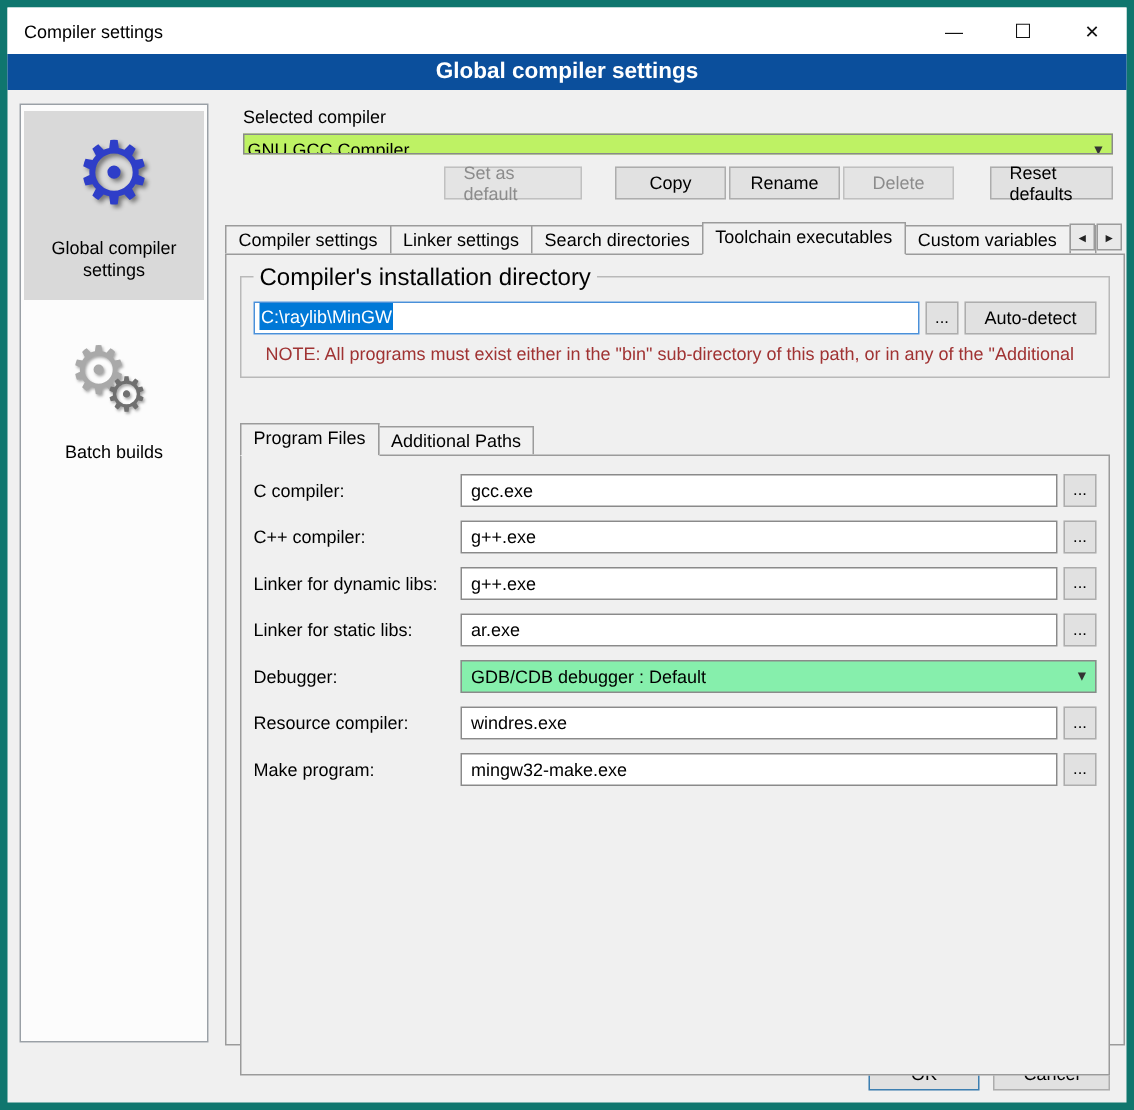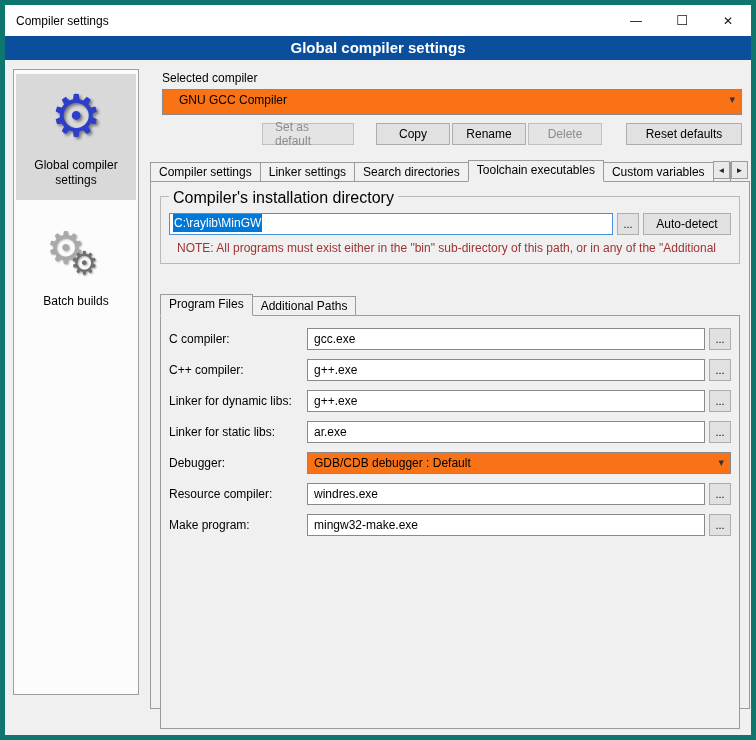--- a/index.html
+++ b/index.html
@@ -23,32 +23,32 @@
   .icon-box{width:64px;height:64px;display:flex;align-items:center;justify-content:center;margin-bottom:10px;position:relative}
   .gear-blue{font-size:58px;line-height:58px;color:#2e3ec8;text-shadow:2px 2px 3px rgba(0,0,0,0.45)}
   .gears-gray{position:relative;width:64px;height:64px}
   .gears-gray .g1{position:absolute;left:2px;top:2px;font-size:44px;color:#a9a9a9;text-shadow:1px 1px 2px rgba(0,0,0,0.35)}
   .gears-gray .g2{position:absolute;left:26px;top:24px;font-size:32px;color:#6f6f6f;text-shadow:1px 1px 2px rgba(0,0,0,0.35)}
   .side-label{line-height:15px}
 
   
   .content{position:absolute;left:145px;top:58px;width:600px}
   .section-label{font-size:12px;margin:8px 0 4px 12px;color:#000}
-  .combo{position:relative;height:26px;background:#f97316;border:1px solid #8a8a8a;font-size:12px;padding:3px 24px 3px 16px;white-space:nowrap;overflow:hidden;cursor:default}
+  .combo{position:relative;height:14px;background:#bef264;border:1px solid #8a8a8a;font-size:12px;padding:3px 24px 3px 2px;white-space:nowrap;overflow:hidden;cursor:default}
   .combo .arrow{position:absolute;right:6px;top:3px;font-size:11px;color:#333}
   .top-combo{margin-left:12px;width:580px}
 
   .btnrow{display:flex;justify-content:flex-end;align-items:flex-start;width:580px;margin:8px 0 0 12px}
   .btn{height:22px;background:#e1e1e1;border:1px solid #adadad;font-size:12px;color:#000;display:flex;align-items:center;justify-content:center;padding:0 12px;cursor:default}
   .btn.disabled{color:#8c8c8c;border-color:#c0c0c0;background:#e4e4e4}
   .btn.w-default{width:92px;margin-right:22px}
   .btn.w-copy{width:74px;margin-right:2px}
   .btn.w-rename{width:74px;margin-right:2px}
   .btn.w-delete{width:74px;margin-right:24px}
-  .btn.w-reset{width:116px}
+  .btn.w-reset{width:82px}
 
   
   .tabstrip{position:relative;display:flex;align-items:flex-end;height:22px;margin-top:14px;padding-right:38px}
   .tab{position:relative;font-size:12px;height:19px;line-height:15px;padding:2px 8px 0;border:1px solid #9b9b9b;border-bottom:none;background:#f1f1f1;margin-right:-1px;white-space:nowrap;cursor:default}
   .tab.active{height:22px;background:#f0f0f0;z-index:3;margin-bottom:-1px;border-bottom:1px solid #f0f0f0}
   .tab.truncated{width:40px;overflow:hidden}
   .tab-arrows{position:absolute;right:2px;bottom:2px;display:flex;z-index:4}
   .arrow-btn{width:17px;height:18px;border:1px solid #9b9b9b;background:#e9e9e9;font-size:8px;display:flex;align-items:center;justify-content:center;margin-left:1px;color:#222;cursor:default}
 
   .tab-panel{position:relative;width:600px;height:528px;border:1px solid #9b9b9b;background:#f0f0f0;z-index:1;padding:2px 9px}
@@ -63,21 +63,21 @@
   .autodetect-btn{width:88px;height:22px;margin-left:4px}
   .note{font-size:12px;color:#a03333;margin:6px 0 2px 8px;white-space:nowrap;overflow:hidden}
 
   
   .subtabstrip{display:flex;align-items:flex-end;height:21px;margin-top:30px}
   .subtab-panel{position:relative;width:580px;height:414px;border:1px solid #9b9b9b;background:#f0f0f0;z-index:1;padding:12px 8px}
 
   .form-row{display:flex;align-items:center;margin-bottom:9px}
   .form-label{width:138px;font-size:12px;flex-shrink:0}
   .field{flex:1;height:22px;background:#fff;border:1px solid #8a8a8a;font-size:12px;padding:3px 6px;white-space:nowrap;overflow:hidden;cursor:text}
-  .field.combo-field{position:relative;background:#f97316;padding-right:8px;cursor:default}
+  .field.combo-field{position:relative;background:#86efac;padding-right:8px;cursor:default}
   .field.combo-field .arrow{position:absolute;right:6px;top:3px;font-size:11px;color:#333}
 
   
   .footer{position:absolute;right:11px;bottom:8px;display:flex}
   .btn.ok{width:74px;border:1px solid #3c7fb1;margin-right:9px}
   .btn.cancel{width:78px}
 </style>
 </head>
 <body>
 

